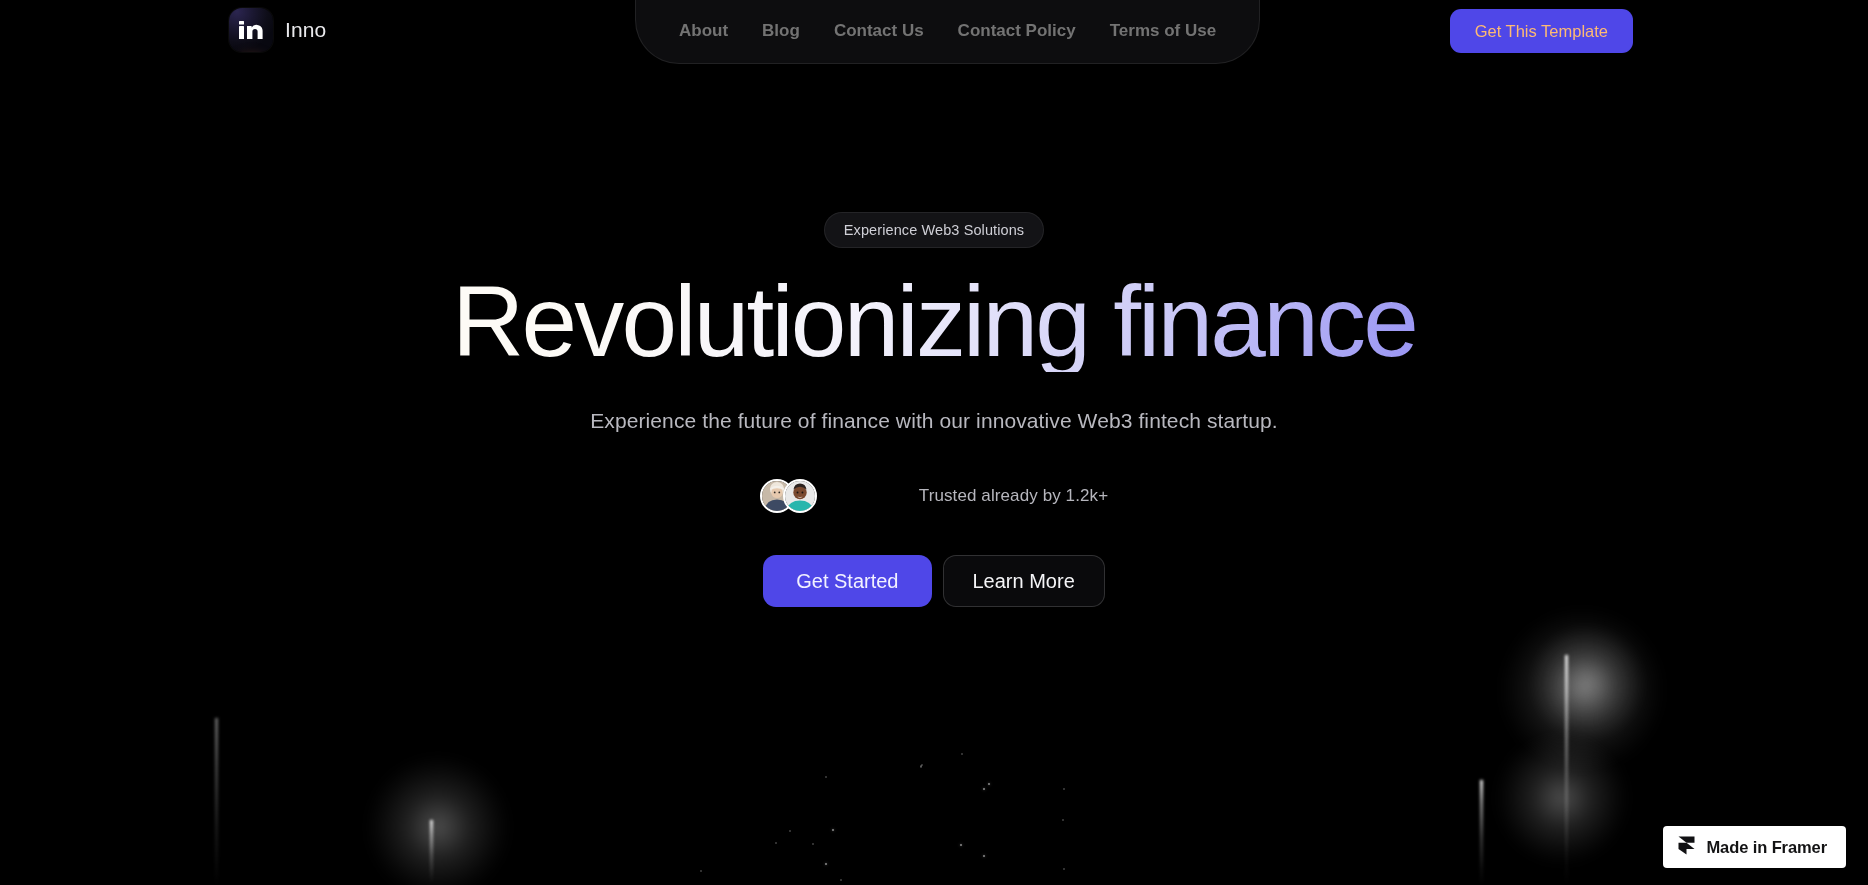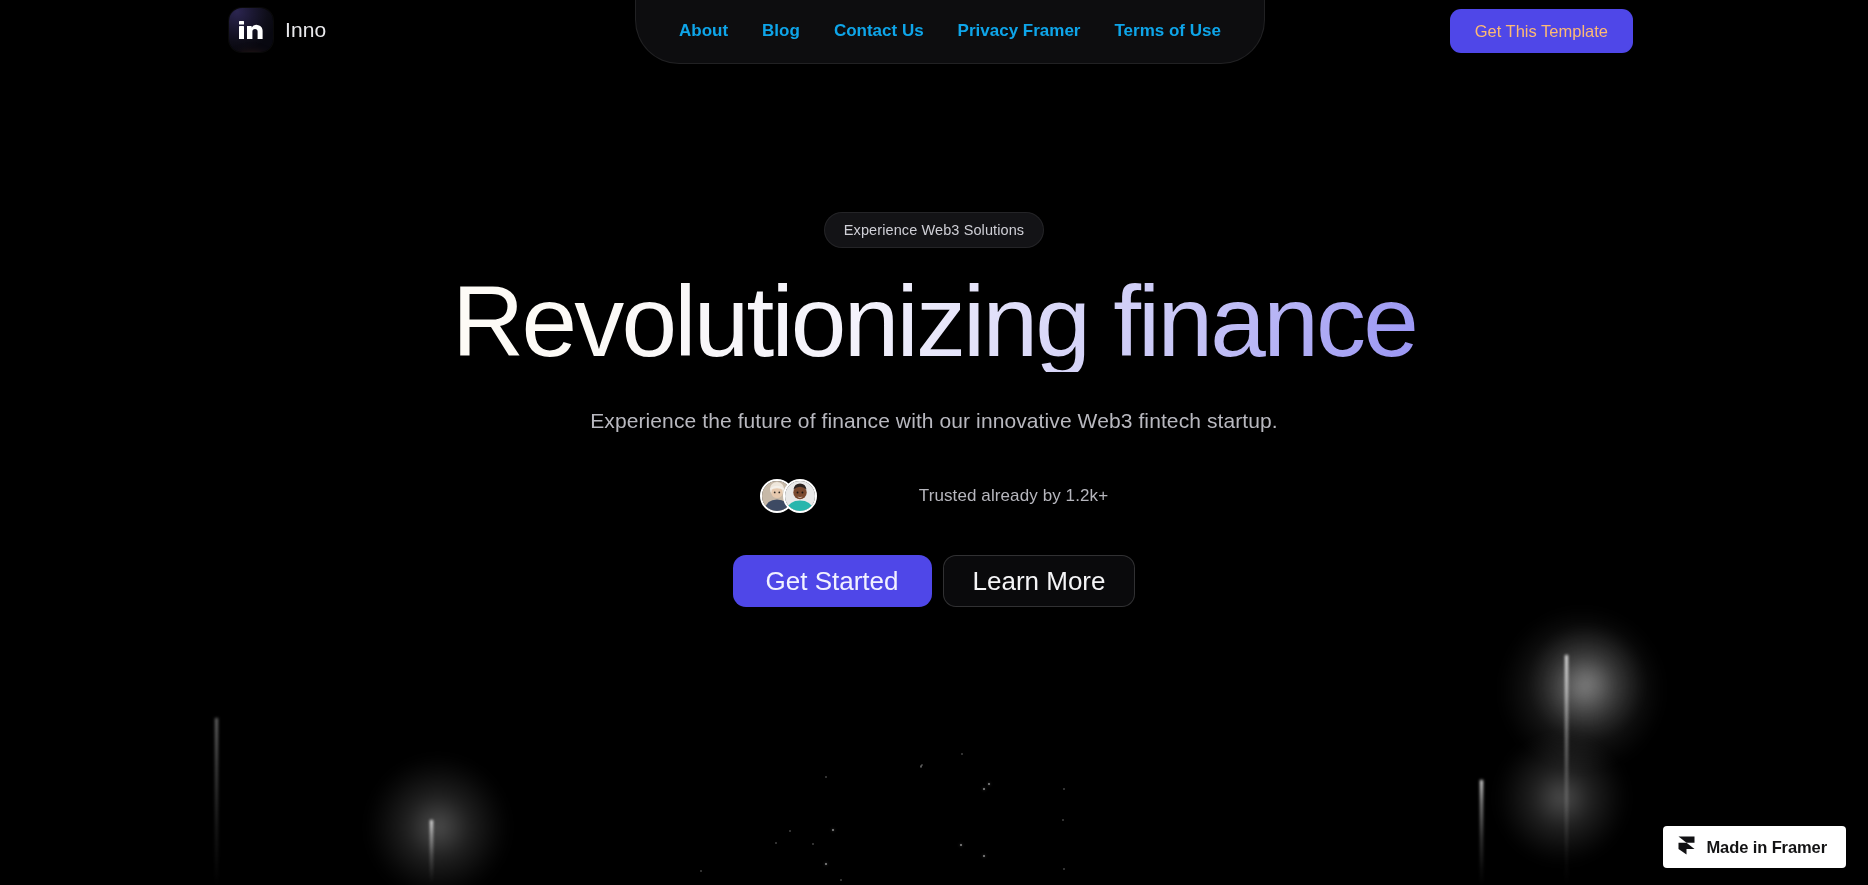--- a/index.html
+++ b/index.html
@@ -126,21 +126,21 @@
     background: #0d0d0f;
     border: 1px solid rgba(255,255,255,0.085);
     border-top: none;
     border-radius: 0 0 44px 44px;
   }
   .nav-link {
     display: block;
     padding: 6px 17px;
     font-size: 17px;
     font-weight: 700;
-    color: #0ea5e9;
+    color: #737373;
     text-decoration: none;
     border-radius: 8px;
     white-space: nowrap;
   }
 
   .header-cta {
     position: absolute;
     right: 235px;
     top: 9px;
     height: 44px;
@@ -244,21 +244,21 @@
     align-items: center;
     justify-content: center;
     gap: 11px;
   }
   .btn {
     height: 52px;
     display: inline-flex;
     align-items: center;
     justify-content: center;
     border-radius: 13px;
-    font-size: 26px;
+    font-size: 20px;
     font-weight: 400;
     cursor: pointer;
     white-space: nowrap;
   }
   .btn-primary {
     padding: 0 33px;
     background: #4f47e8;
     color: #f2f1ff;
     border: none;
   }
@@ -339,21 +339,21 @@
         <path d="M8 5 h4.6 v1.6 a6 6 0 0 1 11 3.4 V18 h-5 V10.6 a2.6 2.6 0 0 0 -5.2 0 V18 H8 Z" fill="#ffffff"></path>
       </svg>
     </span>
     <span class="brand-name">Inno</span>
   </a>
 
   <nav class="nav-pill">
     <a class="nav-link" href="#">About</a>
     <a class="nav-link" href="#">Blog</a>
     <a class="nav-link" href="#">Contact Us</a>
-    <a class="nav-link" href="#">Privacy Framer</a>
+    <a class="nav-link" href="#">Contact Policy</a>
     <a class="nav-link" href="#">Terms of Use</a>
   </nav>
 
   <button class="header-cta" type="button">Get This Template</button>
 </header>
 
 <main class="hero">
 
   <div class="eyebrow">Experience Web3 Solutions</div>
 

